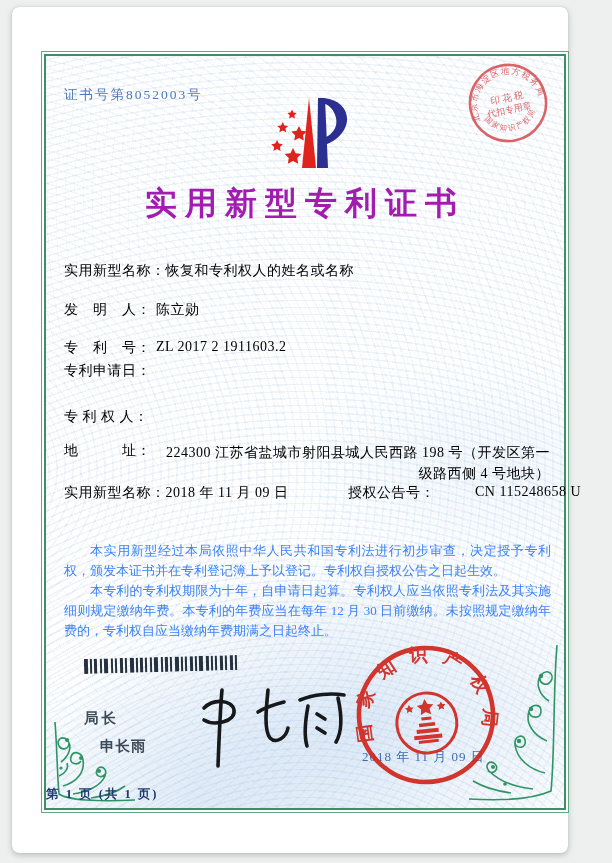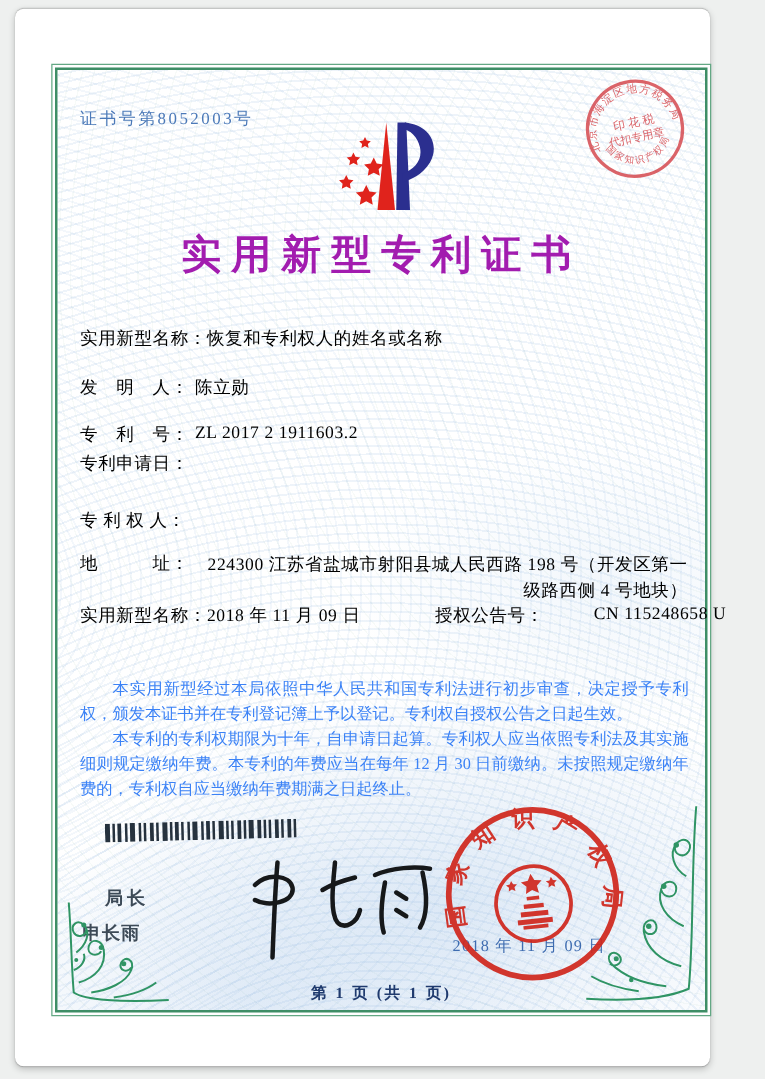--- a/index.html
+++ b/index.html
@@ -36,29 +36,29 @@
   .fieldrow .lbl { flex:0 0 92px; white-space:nowrap; }
   .fieldrow .val { }
   .addr-val { max-width:402px; line-height:21px;text-align:right; }
   .grant-right { position:absolute; left:284px; top:0; display:flex; white-space:nowrap;gap:40px; }
   .body-text { position:absolute; left:18px; right:13px; top:450px;
                font-size:13px; color:#3b82f6; line-height:20px; text-align:justify;margin-top:35px; }
   .body-text p { text-indent:2em; }
   .barcode { position:absolute; left:38px; top:601px; width:154px; height:15px; transform:rotate(-1.5deg); }
   .sig-title { position:absolute; left:38px; top:653px; font-size:14.5px; font-weight:bold; color:#3d4a57;
                letter-spacing:3px; font-family:"Liberation Sans","DejaVu Sans",sans-serif; }
-  .sig-name  { position:absolute; left:20px; top:681px; font-size:14.5px; font-weight:bold; color:#3d4a57;
+  .sig-name  { position:absolute; left:54px; top:681px; font-size:14.5px; font-weight:bold; color:#3d4a57;
                letter-spacing:1px; font-family:"Liberation Sans","DejaVu Sans",sans-serif; }
   .signature { position:absolute; left:138px; top:622px; width:170px; height:100px; }
   .stamp-date { position:absolute; left:316px; top:692px; font-size:13px; color:#3e6cb0; z-index:1; letter-spacing:1px;}
   .office-stamp { position:absolute; left:304px; top:583px; width:152px; height:152px; z-index:2;
                   transform:rotate(-6deg); opacity:.93; }
   .orn-left  { position:absolute; left:1px; bottom:2px; width:95px; height:90px; }
   .orn-right { position:absolute; right:1px; bottom:2px; width:100px; height:165px; transform:scaleX(-1); }
-  .footer { position:absolute; left:0; bottom:5px; width:100%; text-align:center;
+  .footer { position:absolute; left:0; bottom:5px; width:100%; 
             font-size:12.5px; font-weight:bold; color:#1f3a6e; letter-spacing:2px; }
   svg text { font-family:"Liberation Serif","DejaVu Serif",serif; }
 </style>
 </head>
 <body>
 
 <div class="stage">
   <div class="paper">
     <div class="frame">
       <div class="guilloche"></div>

